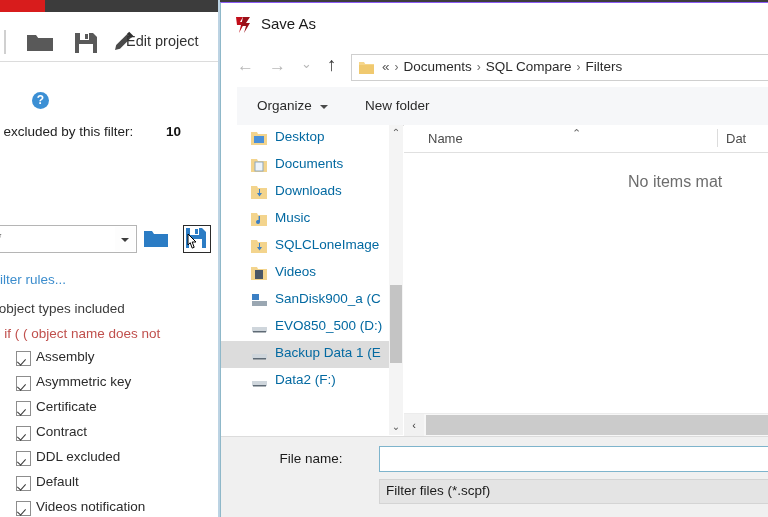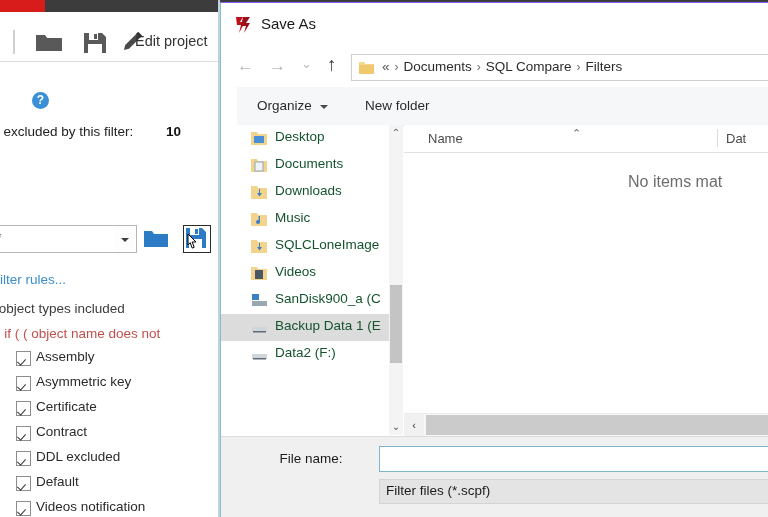--- a/index.html
+++ b/index.html
@@ -9,21 +9,21 @@
     background:#ffffff;
     -webkit-font-smoothing:antialiased;
   }
   .root{position:relative;width:768px;height:517px;overflow:hidden;}
 
   
   .app{position:absolute;left:0;top:0;width:768px;height:517px;background:#ffffff;}
   .app-titlebar{position:absolute;left:0;top:0;width:768px;height:12px;background:#3c3c3c;}
   .app-title-red{position:absolute;left:0;top:0;width:45px;height:12px;background:#d81c1c;}
 
-  .app-toolbar{position:absolute;left:13px;top:12px;width:220px;height:48px;background:#ffffff;}
+  .app-toolbar{position:absolute;left:4px;top:12px;width:220px;height:48px;background:#ffffff;}
   .tb-icon{position:absolute;top:20px;fill:#595959;}
   .tb-sep{position:absolute;left:0;top:18px;width:2px;height:24px;background:#d0d0d0;}
   .tb-label{position:absolute;left:122px;top:21px;font-size:14.5px;color:#333;white-space:nowrap;}
   .app-toolbar-rule{position:absolute;left:0;top:61px;width:220px;height:1px;background:#dcdcdc;}
 
   
   .panel{position:absolute;left:0;top:62px;width:220px;height:455px;background:#ffffff;overflow:hidden;}
   .help-icon{position:absolute;left:32px;top:30px;width:17px;height:17px;border-radius:50%;
      background:#3b8fd4;color:#fff;font-size:12px;font-weight:bold;text-align:center;line-height:17px;}
   .panel-count-label{position:absolute;left:-28px;top:62px;font-size:13.5px;color:#222;white-space:nowrap;}
@@ -74,21 +74,21 @@
   .cmd-organize{position:absolute;left:20px;top:11px;font-size:13.5px;color:#2b2b2b;}
   .cmd-caret{position:absolute;left:83px;top:18px;border-left:4px solid transparent;
      border-right:4px solid transparent;border-top:4px solid #4a4a4a;}
   .cmd-newfolder{position:absolute;left:128px;top:11px;font-size:13.5px;color:#2b2b2b;}
 
   
   .tree{position:absolute;left:0;top:122px;width:182px;height:310px;background:#ffffff;overflow:hidden;}
   .tree-row{position:relative;height:27px;}
   .tree-row.hl{background:#dcdcdc;}
   .tree-ico{position:absolute;left:30px;top:6px;width:16px;height:15px;}
-  .tree-label{position:absolute;left:54px;top:4px;font-size:13.5px;color:#14532d;white-space:nowrap;}
+  .tree-label{position:absolute;left:54px;top:4px;font-size:13.5px;color:#0369a1;white-space:nowrap;}
 
   .tree-sb{position:absolute;left:168px;top:122px;width:14px;height:310px;background:#f4f4f4;}
   .sb-up,.sb-dn{position:absolute;left:0;width:14px;height:16px;color:#5a5a5a;font-size:10px;
       text-align:center;line-height:16px;}
   .sb-up{top:0;}.sb-dn{bottom:0;}
   .sb-thumb{position:absolute;left:1px;top:160px;width:12px;height:78px;background:#c4c4c4;}
 
   
   .flist{position:absolute;left:183px;top:122px;width:364px;height:288px;background:#ffffff;}
   .flist-head{position:absolute;left:0;top:0;width:364px;height:27px;border-bottom:1px solid #e0e0e0;background:#fff;}
@@ -298,20 +298,27 @@
             </svg></span>
           <span class="tree-label">Videos</span>
         </div>
         <div class="tree-row">
           <span class="tree-ico"><svg width="17" height="15" viewBox="0 0 17 15">
               <path fill="#9aa7b2" d="M1 8h15v5H1z"></path>
               <rect x="1" y="1" width="7" height="6" fill="#3b7fc4"></rect>
             </svg></span>
           <span class="tree-label">SanDisk900_a (C</span>
         </div>
+        <div class="tree-row">
+          <span class="tree-ico"><svg width="17" height="15" viewBox="0 0 17 15">
+              <path fill="#cfd6dc" d="M1 7h15v5H1z"></path>
+              <path fill="#5e6a75" d="M2 11h13v1.5H2z"></path>
+            </svg></span>
+          <span class="tree-label">EVO850_500 (D:)</span>
+        </div>
         <div class="tree-row hl">
           <span class="tree-ico"><svg width="17" height="15" viewBox="0 0 17 15">
               <path fill="#cfd6dc" d="M1 7h15v5H1z"></path>
               <path fill="#5e6a75" d="M2 11h13v1.5H2z"></path>
             </svg></span>
           <span class="tree-label">Backup Data 1 (E</span>
         </div>
         <div class="tree-row">
           <span class="tree-ico"><svg width="17" height="15" viewBox="0 0 17 15">
               <path fill="#cfd6dc" d="M1 7h15v5H1z"></path>

